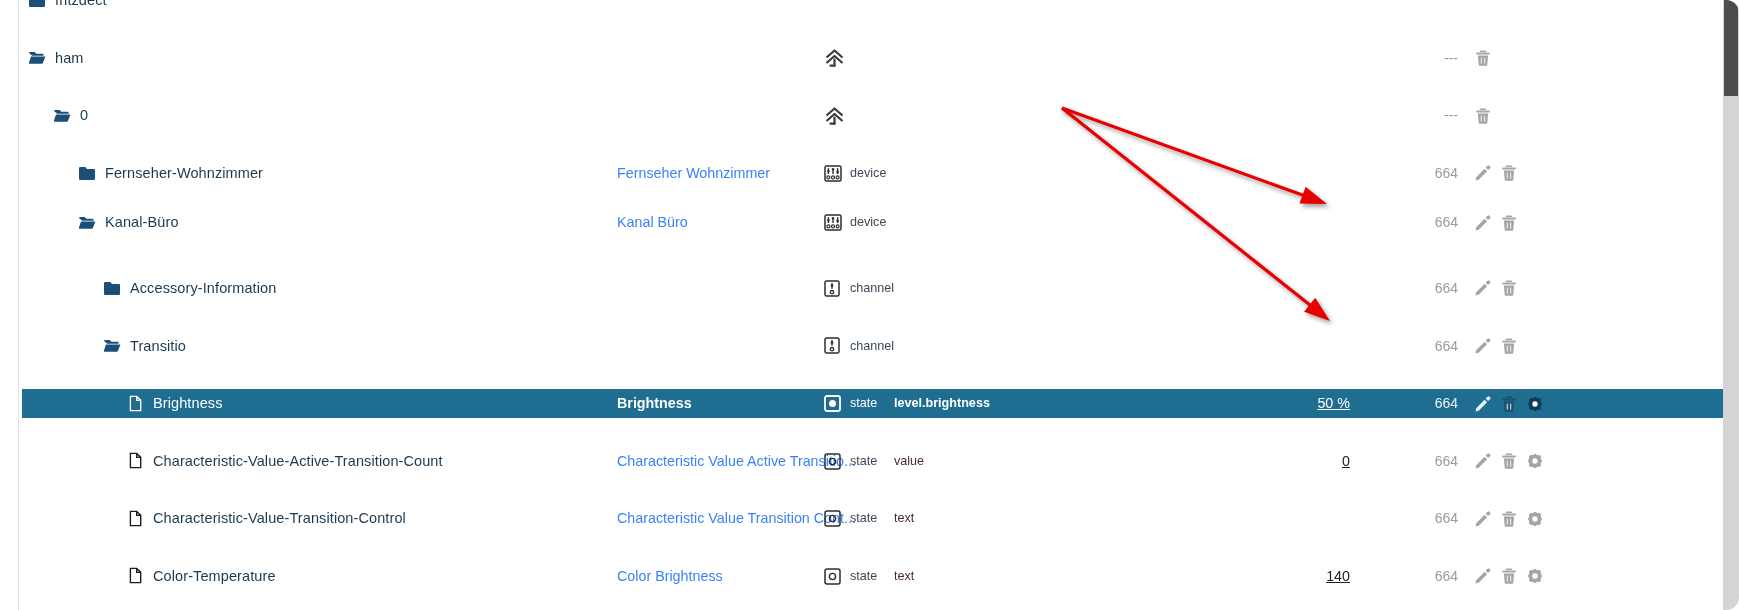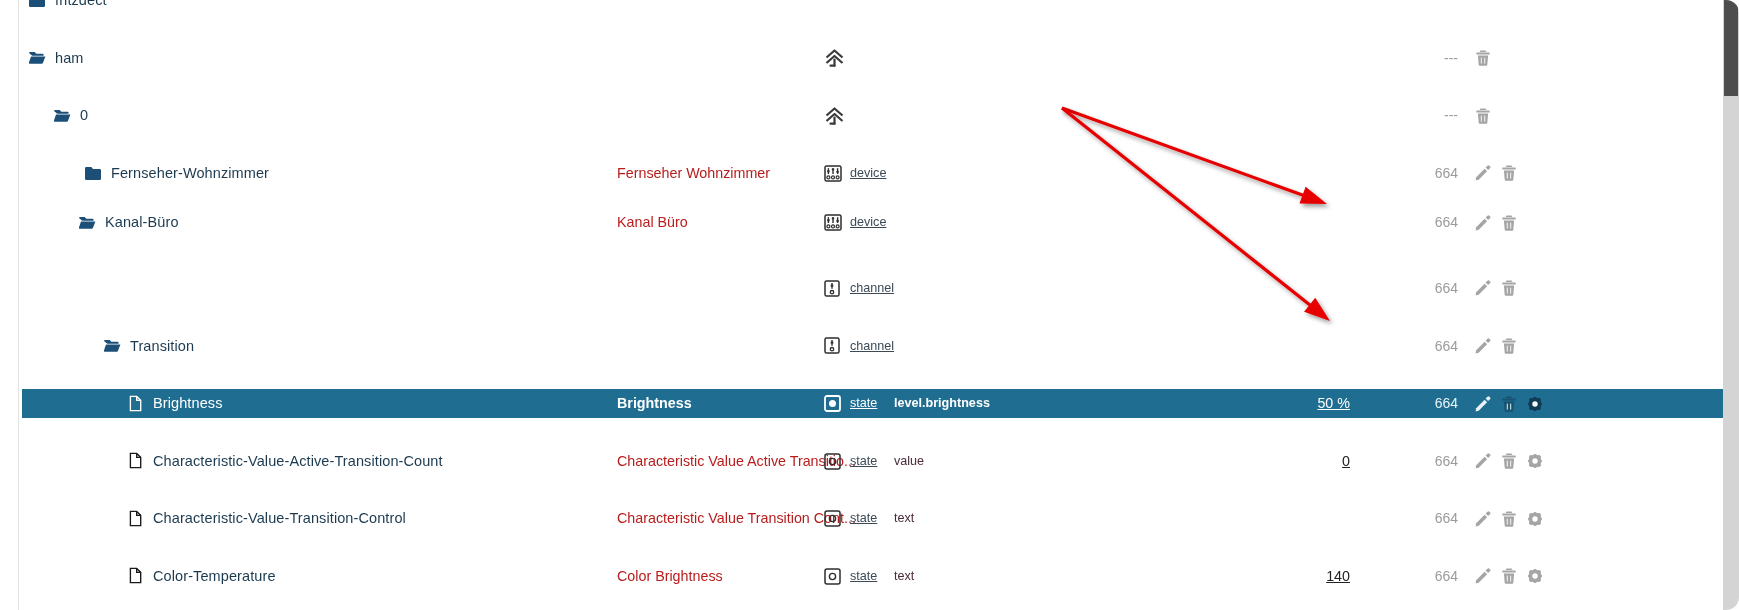--- a/index.html
+++ b/index.html
@@ -31,26 +31,26 @@
   
   .c-tree{left:0;}
   .tree-inner{display:flex;align-items:center;height:28.8px;}
   .tree-label{
     font-size:14.5px;color:#1b3a4f;letter-spacing:0.1px;
   }
   .row.selected .tree-label{color:#ffffff;}
   .ico{display:inline-block;flex:0 0 auto;margin-right:9px;line-height:0;}
 
   
-  .c-name{left:617px;font-size:14.3px;color:#b91c1c;}
+  .c-name{left:617px;font-size:14.3px;color:#3b82f6;}
   .row.selected .c-name{color:#fff;font-weight:600;}
 
   
   .c-typeicon{left:824px;display:flex;align-items:center;height:28.8px;}
-  .c-type{left:850px;font-size:12.6px;color:#3c4a57;text-decoration:underline;}
+  .c-type{left:850px;font-size:12.6px;color:#3c4a57;}
   .row.selected .c-type{color:#ffffff;}
 
   
   .c-role{left:894px;font-size:12.6px;color:#4a2a3a;}
   .row.selected .c-role{color:#ffffff;font-weight:600;}
 
   
   .c-value{left:1240px;width:110px;text-align:right;font-size:14.3px;color:#222;text-decoration:underline;}
   .row.selected .c-value{color:#ffffff;}
 
@@ -146,21 +146,21 @@
               <path fill="#a5a5a5" d="M5.4 0.6h5.2l0.8 1.4H4.6z"></path>
               <rect x="1.3" y="2.5" width="13.4" height="2.1" rx="0.4" fill="#a5a5a5"></rect>
               <path fill="#a5a5a5" d="M2.9 5.6h10.2l-0.8 9.1a1.1 1.1 0 0 1-1.1 1.0H4.8a1.1 1.1 0 0 1-1.1-1.0z"></path>
               <path stroke="#ffffff" stroke-width="0.9" d="M6.3 7.6v6M9.7 7.6v6"></path>
             </svg>
           </span>
         </div>
       </div>
       <div class="row" style="top: 86.4px;">
         <div class="rowbg"></div>
-        <div class="cell c-tree" style="left:84px">
+        <div class="cell c-tree" style="left:78px">
           <div class="tree-inner">
             <span class="ico"><svg width="18" height="17" viewBox="0 0 18 17" xmlns="http://www.w3.org/2000/svg">
                 <path fill="#1b4f78" d="M1 3.2a1.2 1.2 0 0 1 1.2-1.2h5.1l1.7 1.9h6.8A1.2 1.2 0 0 1 17 5.1v8.6a1.2 1.2 0 0 1-1.2 1.2H2.2A1.2 1.2 0 0 1 1 13.7z"></path>
               </svg></span>
             <span class="tree-label">Fernseher-Wohnzimmer</span>
           </div>
         </div>
         <div class="cell c-name">Fernseher Wohnzimmer</div>
         <div class="cell c-typeicon">
           <svg width="18" height="17" viewBox="0 0 18 17" xmlns="http://www.w3.org/2000/svg">
@@ -235,20 +235,28 @@
               <path fill="#a5a5a5" d="M5.4 0.6h5.2l0.8 1.4H4.6z"></path>
               <rect x="1.3" y="2.5" width="13.4" height="2.1" rx="0.4" fill="#a5a5a5"></rect>
               <path fill="#a5a5a5" d="M2.9 5.6h10.2l-0.8 9.1a1.1 1.1 0 0 1-1.1 1.0H4.8a1.1 1.1 0 0 1-1.1-1.0z"></path>
               <path stroke="#ffffff" stroke-width="0.9" d="M6.3 7.6v6M9.7 7.6v6"></path>
             </svg>
           </span>
         </div>
       </div>
       <div class="row" style="top: 144px;">
         <div class="rowbg"></div>
+        <div class="cell c-tree" style="left:103px">
+          <div class="tree-inner">
+            <span class="ico"><svg width="18" height="17" viewBox="0 0 18 17" xmlns="http://www.w3.org/2000/svg">
+                <path fill="#1b4f78" d="M1 3.2a1.2 1.2 0 0 1 1.2-1.2h5.1l1.7 1.9h6.8A1.2 1.2 0 0 1 17 5.1v8.6a1.2 1.2 0 0 1-1.2 1.2H2.2A1.2 1.2 0 0 1 1 13.7z"></path>
+              </svg></span>
+            <span class="tree-label">Accessory-Information</span>
+          </div>
+        </div>
         <div class="cell c-typeicon">
           <svg width="16" height="17" viewBox="0 0 16 17" xmlns="http://www.w3.org/2000/svg">
             <rect x="1" y="1" width="14" height="15" rx="1.6" fill="none" stroke="#2e2e2e" stroke-width="1.5"></rect>
             <line x1="8" y1="3.0" x2="8" y2="8.8" stroke="#2e2e2e" stroke-width="1.4"></line>
             <rect x="6.7" y="4.6" width="2.6" height="2.0" fill="#2e2e2e"></rect>
             <circle cx="8" cy="12.2" r="1.7" fill="none" stroke="#2e2e2e" stroke-width="1.3"></circle>
           </svg>
         </div>
         <div class="cell c-type">channel</div>
         <div class="cell c-perm">664</div>
@@ -270,21 +278,21 @@
         </div>
       </div>
       <div class="row" style="top: 172.8px;">
         <div class="rowbg"></div>
         <div class="cell c-tree" style="left:103px">
           <div class="tree-inner">
             <span class="ico"><svg width="18" height="17" viewBox="0 0 18 17" xmlns="http://www.w3.org/2000/svg">
                 <path fill="#1b4f78" d="M1 4.0a1.1 1.1 0 0 1 1.1-1.1h4.6l1.6 1.8h6.2a1.1 1.1 0 0 1 1.1 1.1v1.0H4.3z"></path>
                 <path fill="#1b4f78" d="M3.0 7.6h14.4l-2.5 6.4a1.2 1.2 0 0 1-1.1.8H1.9a1.0 1.0 0 0 1-.95-1.35z"></path>
               </svg></span>
-            <span class="tree-label">Transition</span>
+            <span class="tree-label">Transitio</span>
           </div>
         </div>
         <div class="cell c-typeicon">
           <svg width="16" height="17" viewBox="0 0 16 17" xmlns="http://www.w3.org/2000/svg">
             <rect x="1" y="1" width="14" height="15" rx="1.6" fill="none" stroke="#2e2e2e" stroke-width="1.5"></rect>
             <line x1="8" y1="3.0" x2="8" y2="8.8" stroke="#2e2e2e" stroke-width="1.4"></line>
             <rect x="6.7" y="4.6" width="2.6" height="2.0" fill="#2e2e2e"></rect>
             <circle cx="8" cy="12.2" r="1.7" fill="none" stroke="#2e2e2e" stroke-width="1.3"></circle>
           </svg>
         </div>

